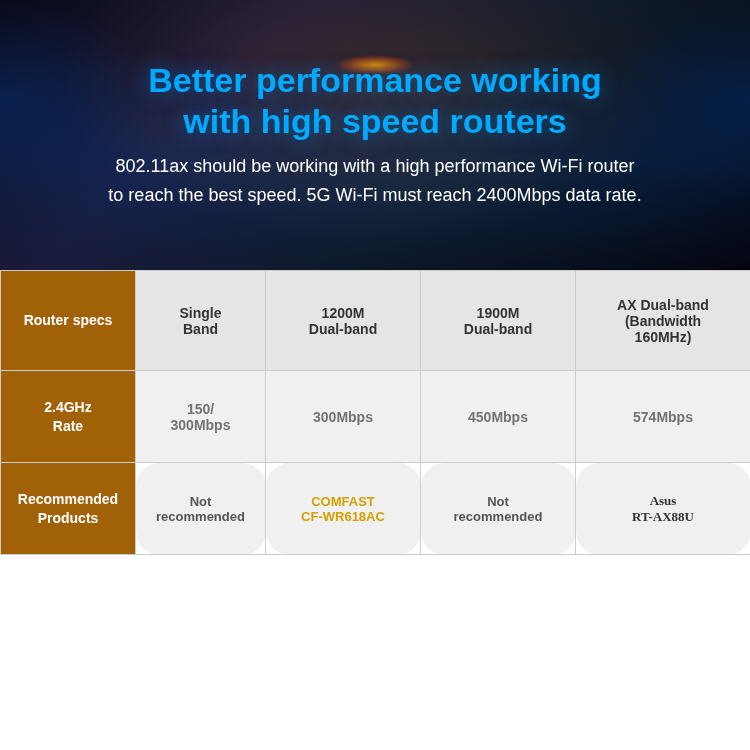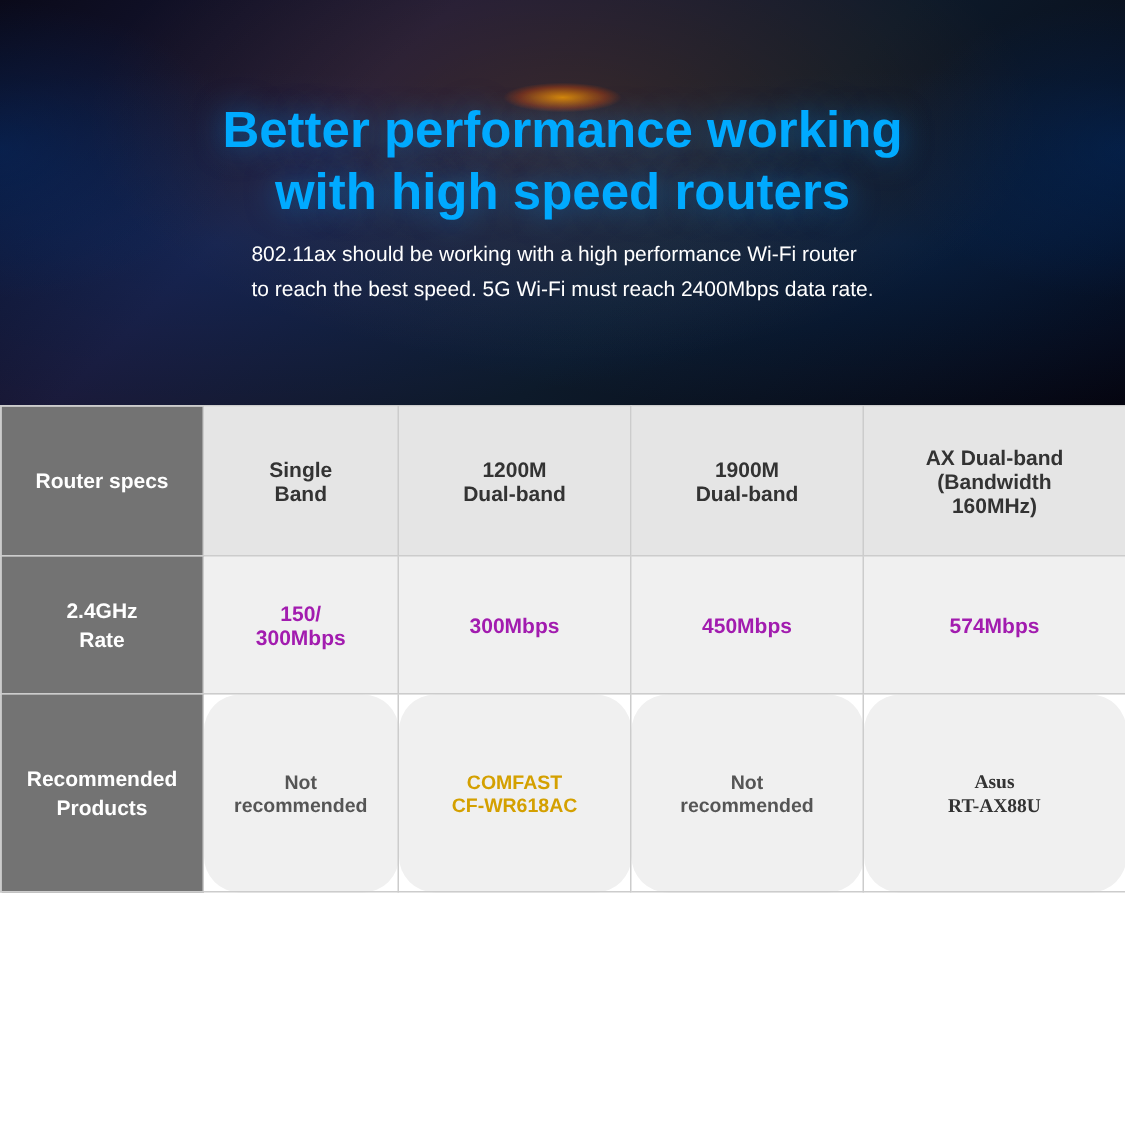--- a/index.html
+++ b/index.html
@@ -67,21 +67,22 @@
       line-height: 1.2;
       color: #00aaff;
       text-shadow: 0 0 20px rgba(0,150,255,0.5);
       padding: 0 20px;
       margin-bottom: 10px;
     }
 
     .hero-subtitle {
       position: relative;
       z-index: 1;
-      font-size: 14px;
+      text-align: center;
+      font-size: 18px;
       color: #ffffff;
       line-height: 1.6;
       padding: 0 60px;
       max-width: 680px;
     }
 
     
     .spark {
       position: absolute;
       top: 55px;
@@ -113,45 +114,45 @@
       vertical-align: middle;
       padding: 10px 6px;
       font-size: 14px;
       font-weight: 600;
     }
 
     
     .row-header td { height: 100px; }
     .row-2ghz td   { height: 92px; }
     .row-5ghz td   { height: 92px; }
-    .row-recommended td { height: 132px; }
+    .row-recommended td { height: 92px; }
 
     
     .col-label {
-      background: #737373;
+      background: #a16207;
       color: #fff !important;
       font-size: 18px;
       font-weight: 700;
       line-height: 1.3;
       width: 135px;
     }
 
     
     .row-header .col-data {
       background: #e5e5e5;
       font-size: 14px;
       font-weight: 700;
       color: #333;
     }
 
     
     .row-2ghz .col-data,
     .row-5ghz .col-data {
       background: #f0f0f0;
-      color: #a21caf;
+      color: #737373;
     }
 
     
     .row-recommended .col-data {
       background: #f0f0f0;
       color: #555;
       font-size: 13px;
       border-radius: 24px;
     }
 

